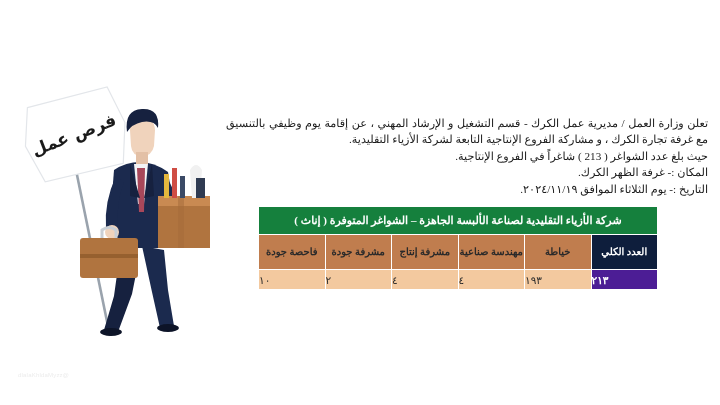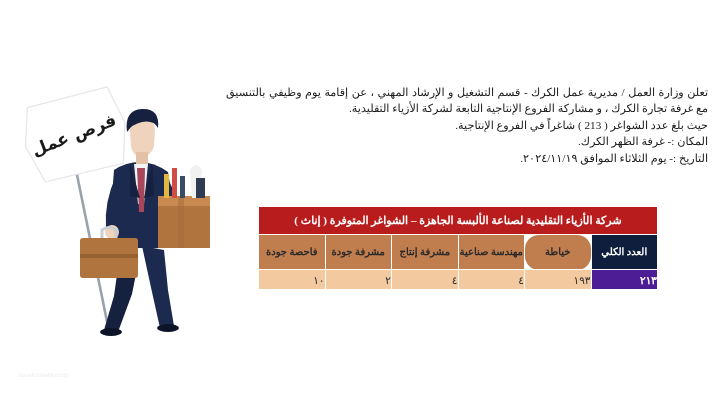--- a/index.html
+++ b/index.html
@@ -66,20 +66,21 @@
     font-size: 11.2px;
     line-height: 16.4px;
   }
   .body-text p {
     margin: 0;
     white-space: normal;
   }
   .body-text .intro {
     text-align: justify;
     text-align-last: right;
+    margin-top: 31px;
   }
   .latin-num {
     direction: ltr;
     unicode-bidi: embed;
     display: inline-block;
   }
 
   
   .table-wrap {
     position: absolute;
@@ -92,21 +93,21 @@
     border-collapse: collapse;
     width: 100%;
     table-layout: fixed;
   }
   table.vacancies th,
   table.vacancies td {
     border: 1px solid #ffffff;
     padding: 0;
   }
   .tbl-title {
-    background: #b91c1c;
+    background: #15803d;
     color: #ffffff;
     font-weight: bold;
     font-size: 11px;
     text-align: center;
     height: 27px;
     letter-spacing: 0.1px;
   }
   .col-head {
     background: #c07d4e;
     color: #2a2a2a;
@@ -119,21 +120,21 @@
   }
   .col-head.total {
     background: #0e1e3c;
     color: #ffffff;
     font-weight: bold;
   }
   .data-cell {
     background: #f3c99f;
     color: #2a2a2a;
     font-size: 10.5px;
-    text-align: right;
+    text-align: left;
     height: 19px;
     vertical-align: middle;
   }
   .data-cell.total {
     background: #4c1d95;
     color: #ffffff;
     font-weight: bold;
   }
 </style>
 </head>
@@ -211,21 +212,21 @@
   </div>
 
   <div class="table-wrap">
     <table class="vacancies">
       <thead>
         <tr>
           <th class="tbl-title" colspan="6">شركة الأزياء التقليدية لصناعة الألبسة الجاهزة – الشواغر المتوفرة ( إناث )</th>
         </tr>
         <tr>
           <th class="col-head total" style="width:70px;">العدد الكلي</th>
-          <th class="col-head" style="width:55px;border-radius:14px;">خياطة</th>
+          <th class="col-head" style="width:55px;">خياطة</th>
           <th class="col-head" style="width:70px;">مهندسة صناعية</th>
           <th class="col-head" style="width:68px;">مشرفة إنتاج</th>
           <th class="col-head" style="width:68px;">مشرفة جودة</th>
           <th class="col-head" style="width:69px;">فاحصة جودة</th>
         </tr>
       </thead>
       <tbody>
         <tr>
           <td class="data-cell total">٢١٣</td>
           <td class="data-cell">١٩٣</td>

